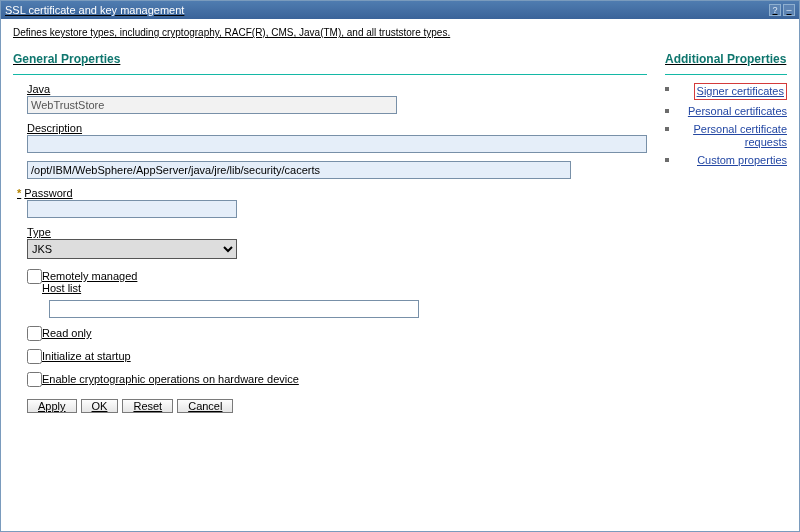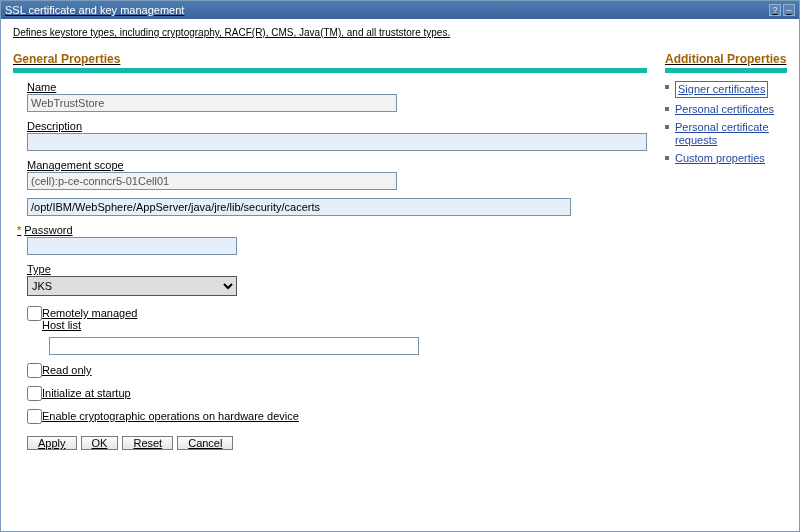--- a/index.html
+++ b/index.html
@@ -58,25 +58,25 @@
     font-size: 10px;
     margin: 2px 0 14px 0;
   }
   .layout {
     display: flex;
     gap: 18px;
   }
   .main { flex: 1; }
   .side { width: 128px; }
   .section-title {
-    color: #a16207;
+    color: #0f766e;
     font-weight: bold;
     font-size: 12px;
-    border-bottom: 5px solid #14b8a6;
-    padding-bottom: 2px;
+    border-bottom: 1px solid #14b8a6;
+    padding-bottom: 8px;
     margin-bottom: 8px;
   }
   .field {
     margin: 0 0 8px 14px;
   }
   .field-label {
     display: block;
     margin-bottom: 1px;
   }
   .req::before {
@@ -136,20 +136,21 @@
   .side ul {
     list-style: none;
     margin: 0;
     padding: 0;
   }
   .side li {
     position: relative;
     padding-left: 10px;
     margin-bottom: 5px;
     line-height: 13px;
+    text-align: right;
   }
   .side li::before {
     content: "";
     position: absolute;
     left: 0; top: 4px;
     width: 4px; height: 4px;
     background: #6c6c6c;
   }
   .side a {
     color: #2347a3;
@@ -176,33 +177,29 @@
   <div class="content">
 
 
     <div class="desc">Defines keystore types, including cryptography, RACF(R), CMS, Java(TM), and all truststore types.</div>
 
     <div class="layout">
       <div class="main">
         <div class="section-title">General Properties</div>
 
         <div class="field">
-          <span class="field-label">Name</span>
+          <span class="field-label">Java</span>
           <input class="text readonly" style="width: 370px;" readonly="" value="WebTrustStore">
         </div>
 
         <div class="field">
           <span class="field-label">Description</span>
           <input class="text blue" style="width: 620px;" value="">
         </div>
 
-        <div class="field">
-          <span class="field-label">Management scope</span>
-          <input class="text readonly" style="width: 370px;" readonly="" value="(cell):p-ce-conncr5-01Cell01">
-        </div>
 
         <div class="field">
           <input class="text blue" style="width: 544px;" value="/opt/IBM/WebSphere/AppServer/java/jre/lib/security/cacerts">
         </div>
 
         <div class="field" style="margin-left:4px">
           <span class="field-label req">Password</span>
           <input type="password" class="text blue" style="width: 210px; margin-left: 10px;" value="">
         </div>
 

